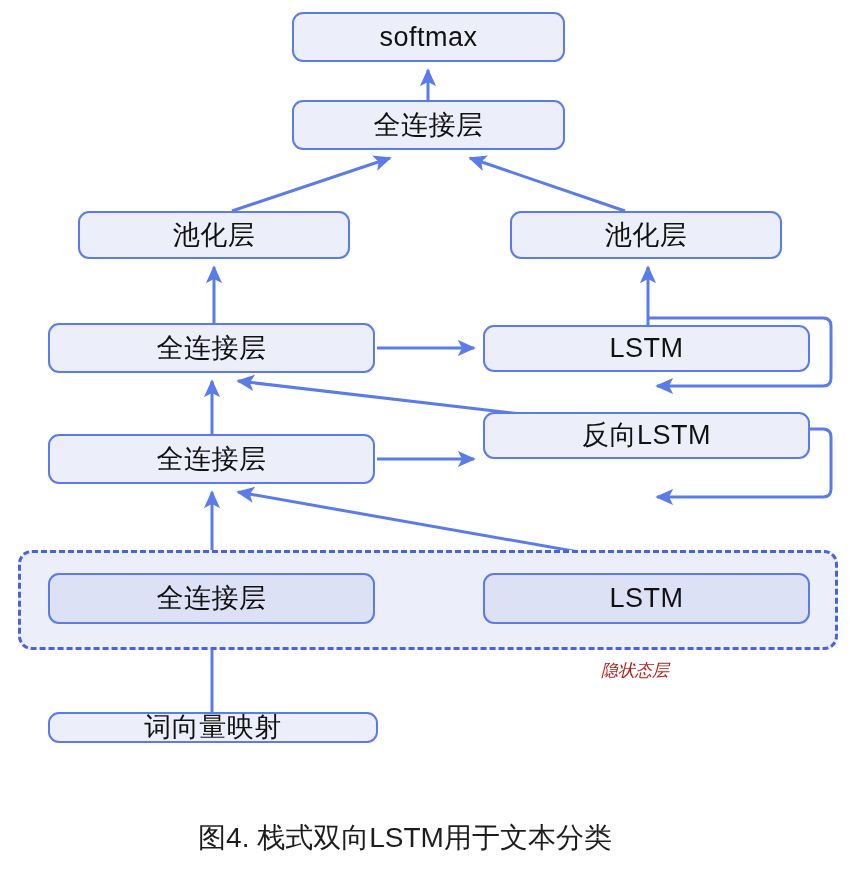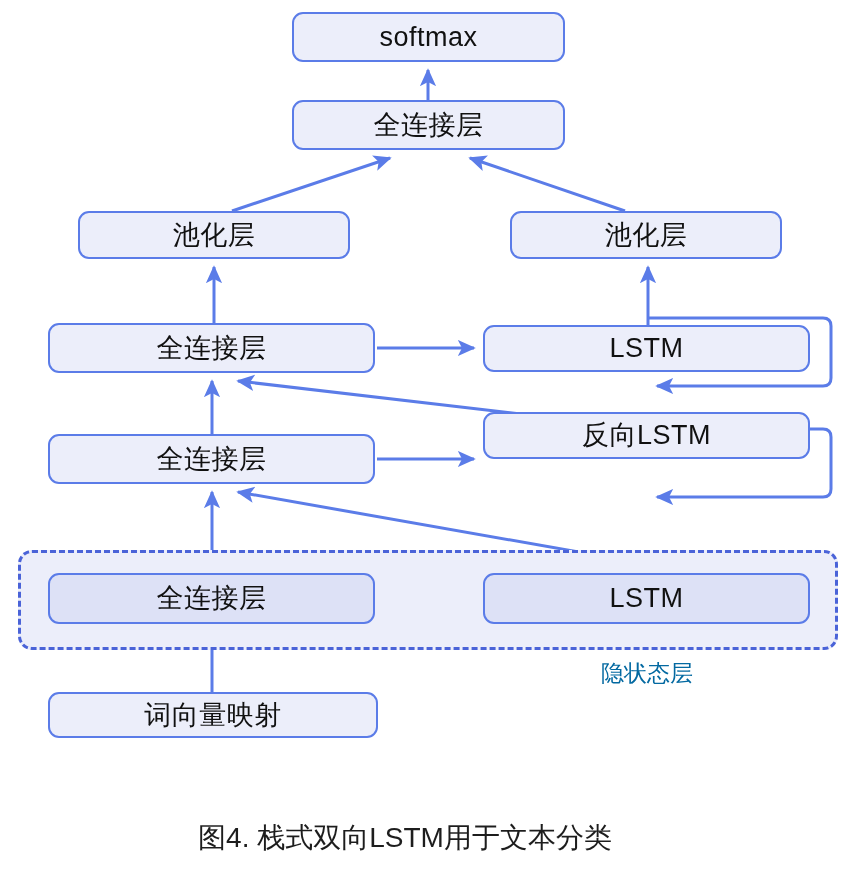--- a/index.html
+++ b/index.html
@@ -49,25 +49,26 @@
   .group-box {
     position: absolute;
     box-sizing: border-box;
     border: 3px dashed #4a63d8;
     border-radius: 14px;
     background: #eceefa;
     z-index: 1;
   }
   .group-caption {
     position: absolute;
-    color: #0369a1;
-    font-size: 23px;
+    color: #b91c1c;
+    font-size: 17px;
     line-height: 1;
     white-space: nowrap;
     z-index: 4;
+    font-style: italic;
   }
   .figure-caption {
     position: absolute;
     left: 0;
     width: 810px;
     text-align: center;
     color: #1d1d1d;
     font-size: 28px;
     line-height: 1;
     white-space: nowrap;
@@ -186,21 +187,21 @@
   </div>
 
   <div class="node accent" style="left:48px; top:573px; width:327px; height:51px;">
     <span>全连接层</span>
   </div>
 
   <div class="node accent" style="left:483px; top:573px; width:327px; height:51px;">
     <span>LSTM</span>
   </div>
 
-  <div class="node" style="left:48px; top:692px; width:330px; height:46px;text-align:center;">
+  <div class="node" style="left:48px; top:712px; width:330px; height:31px;text-align:center;">
     <span>词向量映射</span>
   </div>
 
   <div class="group-caption" style="left:601px; top:662px;">隐状态层</div>
 
   <div class="figure-caption" style="top:824px;">图4. 栈式双向LSTM用于文本分类</div>
 
 </div>
 
 </body></html>

